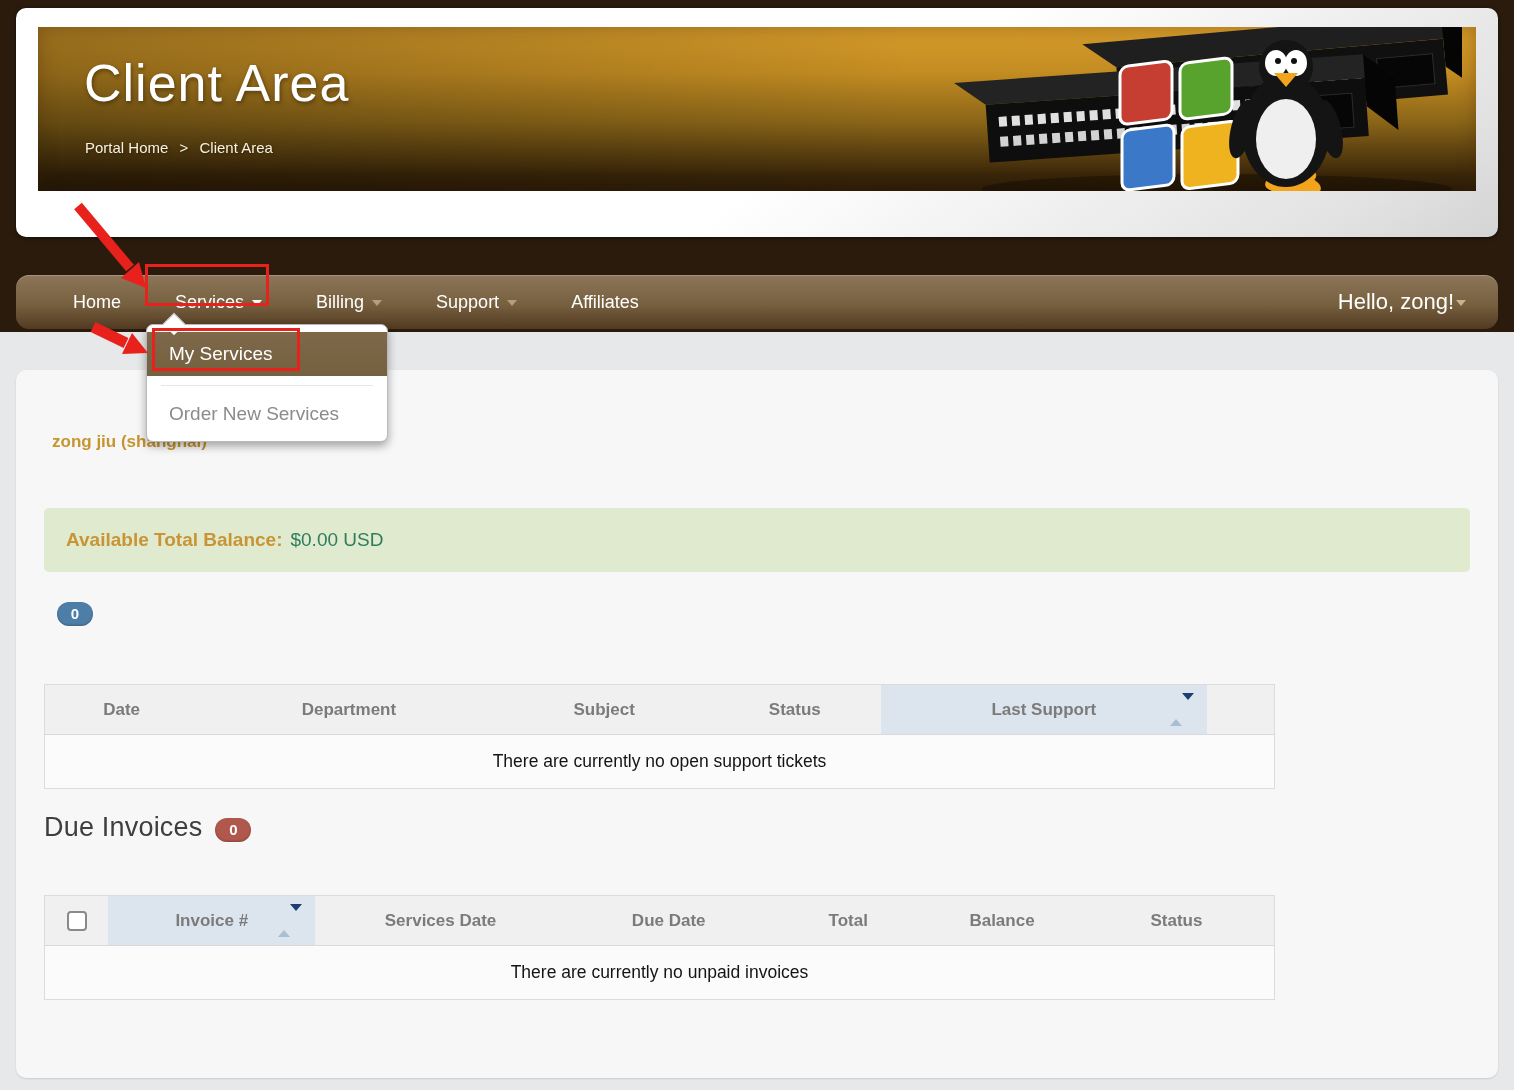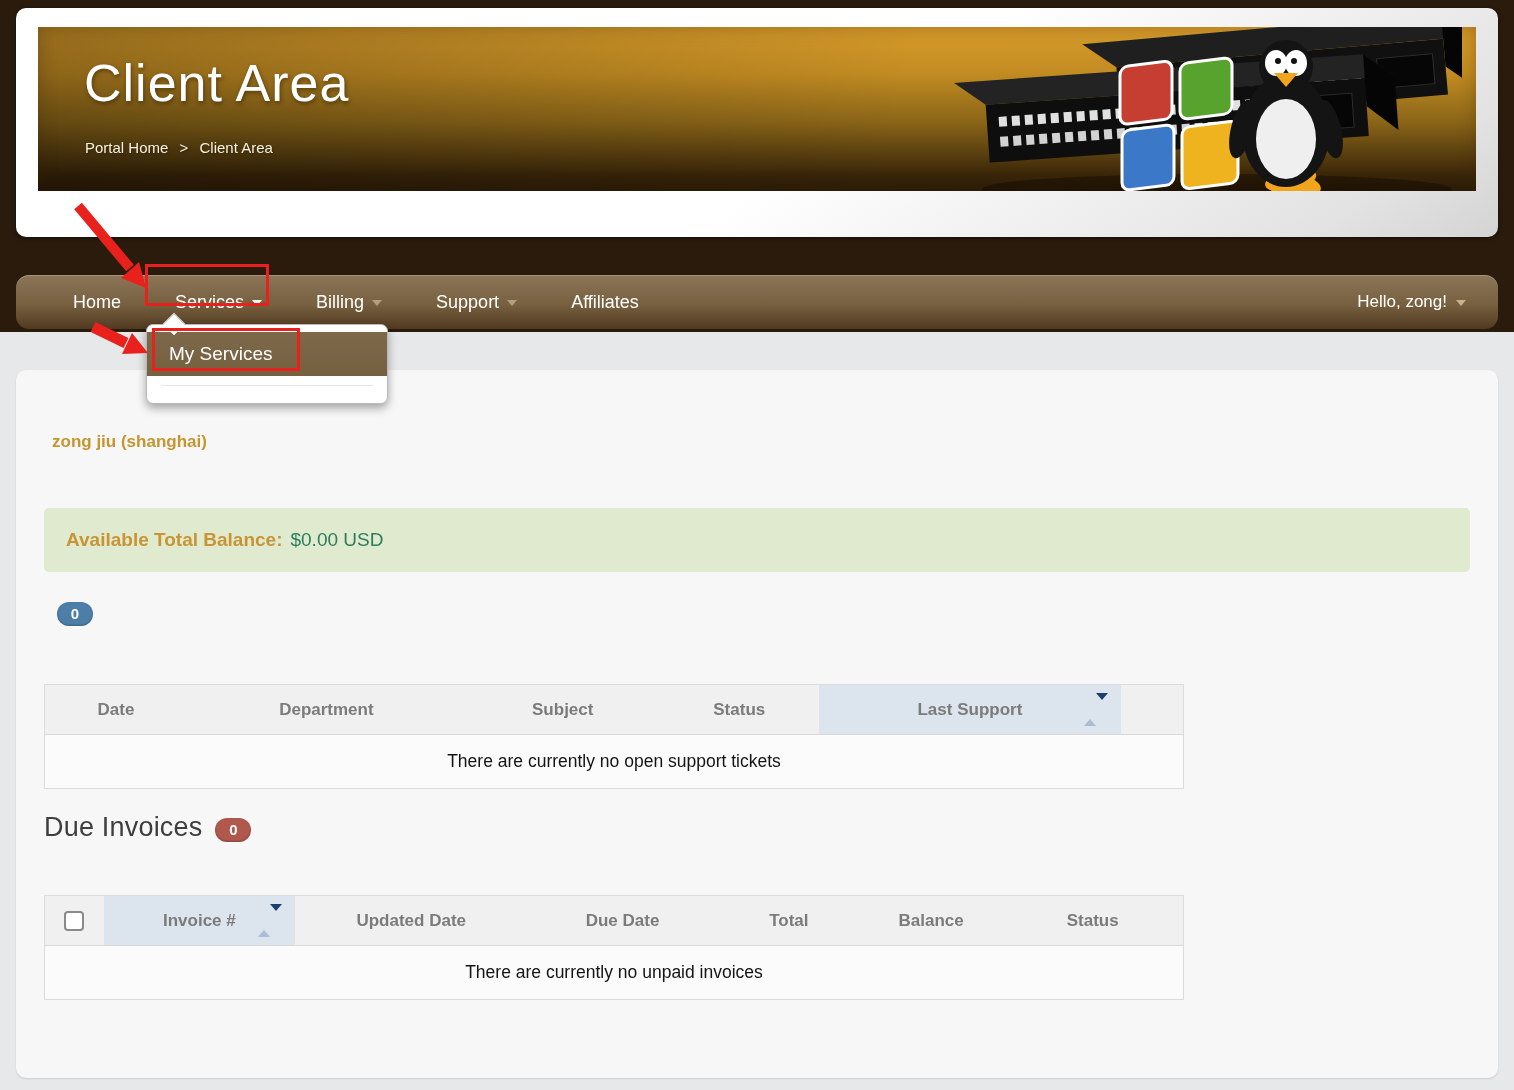--- a/index.html
+++ b/index.html
@@ -40,21 +40,21 @@
   .server-art { position:absolute; right:14px; top:0; width:540px; height:186px; }
 
   
   .navbar { position:absolute; left:16px; top:264px; width:1482px; height:54px; border-radius:13px;
     background:linear-gradient(to bottom,var(--nav-top) 0%, #77603f 55%, var(--nav-bottom) 100%);
     box-shadow:inset 0 1px 0 rgba(255,255,255,.22); display:flex; align-items:center;margin-top:11px; }
   .nav-list { display:flex; list-style:none; padding-left:30px; height:100%; align-items:center; }
   .nav-item { padding:0 27px; color:#ffffff; font-size:18px; cursor:pointer; white-space:nowrap; display:flex; align-items:center; gap:8px; }
   .caret { width:0; height:0; border-left:5px solid transparent; border-right:5px solid transparent; border-top:6px solid #b59e7d; margin-top:2px; }
   .caret.white { border-top-color:#ffffff; }
-  .nav-greeting { margin-left:auto; padding-right:32px; color:#ffffff; font-size:17px; display:flex; align-items:center; gap:9px; cursor:pointer; }
+  .nav-greeting { margin-left:auto; padding-right:32px; color:#ffffff; font-size:22px; display:flex; align-items:center; gap:2px; cursor:pointer; }
   .nav-greeting .caret { border-top-color:#c9b28d; }
 
   
   .dropdown { position:absolute; left:146px; top:324px; width:242px; background:#ffffff;
     border:1px solid #b9b9b9; border-radius:7px; box-shadow:0 4px 10px rgba(0,0,0,.35);
     padding:7px 0 8px; z-index:40; }
   .dropdown-caret { position:absolute; left:19px; top:-9px; width:16px; height:16px; background:#ffffff;
     transform:rotate(45deg); border-left:1px solid #bbb; border-top:1px solid #bbb; }
   .menu-item-active { height:44px; line-height:44px; padding-left:22px; color:#ffffff; font-size:19px; cursor:pointer;
     background:linear-gradient(to bottom,#7d684a,var(--menu-highlight)); }
@@ -80,21 +80,21 @@
   .section-heading { position:absolute; font-size:27px; font-weight:300; color:#3e3e3e; letter-spacing:.2px; display:flex; align-items:center; }
   .heading-tickets { left:28px; top:228px; }
   .heading-invoices { left:28px; top:442px; }
   .count-badge { display:inline-block; min-width:36px; height:24px; line-height:24px; margin-left:13px; margin-top:4px;
     border-radius:13px; text-align:center; color:#ffffff; font-size:15px; font-weight:bold;
     box-shadow:inset 0 -1px 2px rgba(0,0,0,.25), 0 1px 1px rgba(255,255,255,.6); }
   .count-badge.blue { background:var(--badge-blue); }
   .count-badge.red { background:var(--badge-red); }
 
   
-  .data-table { position:absolute; left:28px; width:1140px; border-collapse:collapse; table-layout:fixed;
+  .data-table { position:absolute; left:28px; width:1231px; border-collapse:collapse; table-layout:fixed;
     border:1px solid #dcdcdc; background:#404040; }
   .table-tickets { top:314px; }
   .table-invoices { top:525px; }
   .data-table th { position:relative; height:50px; background:#f0f0f0; color:#7b7b7b; font-size:17px; font-weight:bold;
     text-align:center; border-bottom:1px solid #d9d9d9; cursor:pointer; }
   .data-table th.sorted { background:var(--sort-highlight); }
   .data-table td.empty-row { height:54px; text-align:center; color:#141414; font-size:17.5px; background:#fbfbfb; }
   .sort-icon { position:absolute; right:24px; top:50%; transform:translateY(-50%); width:13px; }
   .sort-icon .up { width:0; height:0; border-left:6px solid transparent; border-right:6px solid transparent;
     border-bottom:7px solid #a9bdd3; margin:0 auto 3px; }
@@ -191,20 +191,21 @@
     <div class="nav-greeting">
       <span>Hello, zong!</span>
       <span class="caret"></span>
     </div>
   </div>
 
   <div class="dropdown">
     <div class="dropdown-caret"></div>
     <div class="menu-item-active">My Services</div>
     <div class="menu-divider"></div>
+    <div class="menu-item">Order New Services</div>
   </div>
 
   <div class="panel">
     <div class="client-name">zong jiu (shanghai)</div>
 
     <div class="credit-box">
       <span class="credit-label">Available Total Balance:</span>
       <span class="credit-value">$0.00 USD</span>
     </div>
 
@@ -256,21 +257,21 @@
           <col style="width:12.5%">
           <col style="width:15.9%">
       </colgroup>
       <thead>
         <tr>
           <th><span class="checkbox"></span></th>
           <th class="sorted">
             <span>Invoice #</span>
             <span class="sort-icon"><span class="up"></span><span class="down"></span></span>
           </th>
-          <th>Updated Date</th>
+          <th>Services Date</th>
           <th>Due Date</th>
           <th>Total</th>
           <th>Balance</th>
           <th>Status</th>
         </tr>
       </thead>
       <tbody>
         <tr>
           <td class="empty-row" colspan="7">There are currently no unpaid invoices</td>
         </tr>

